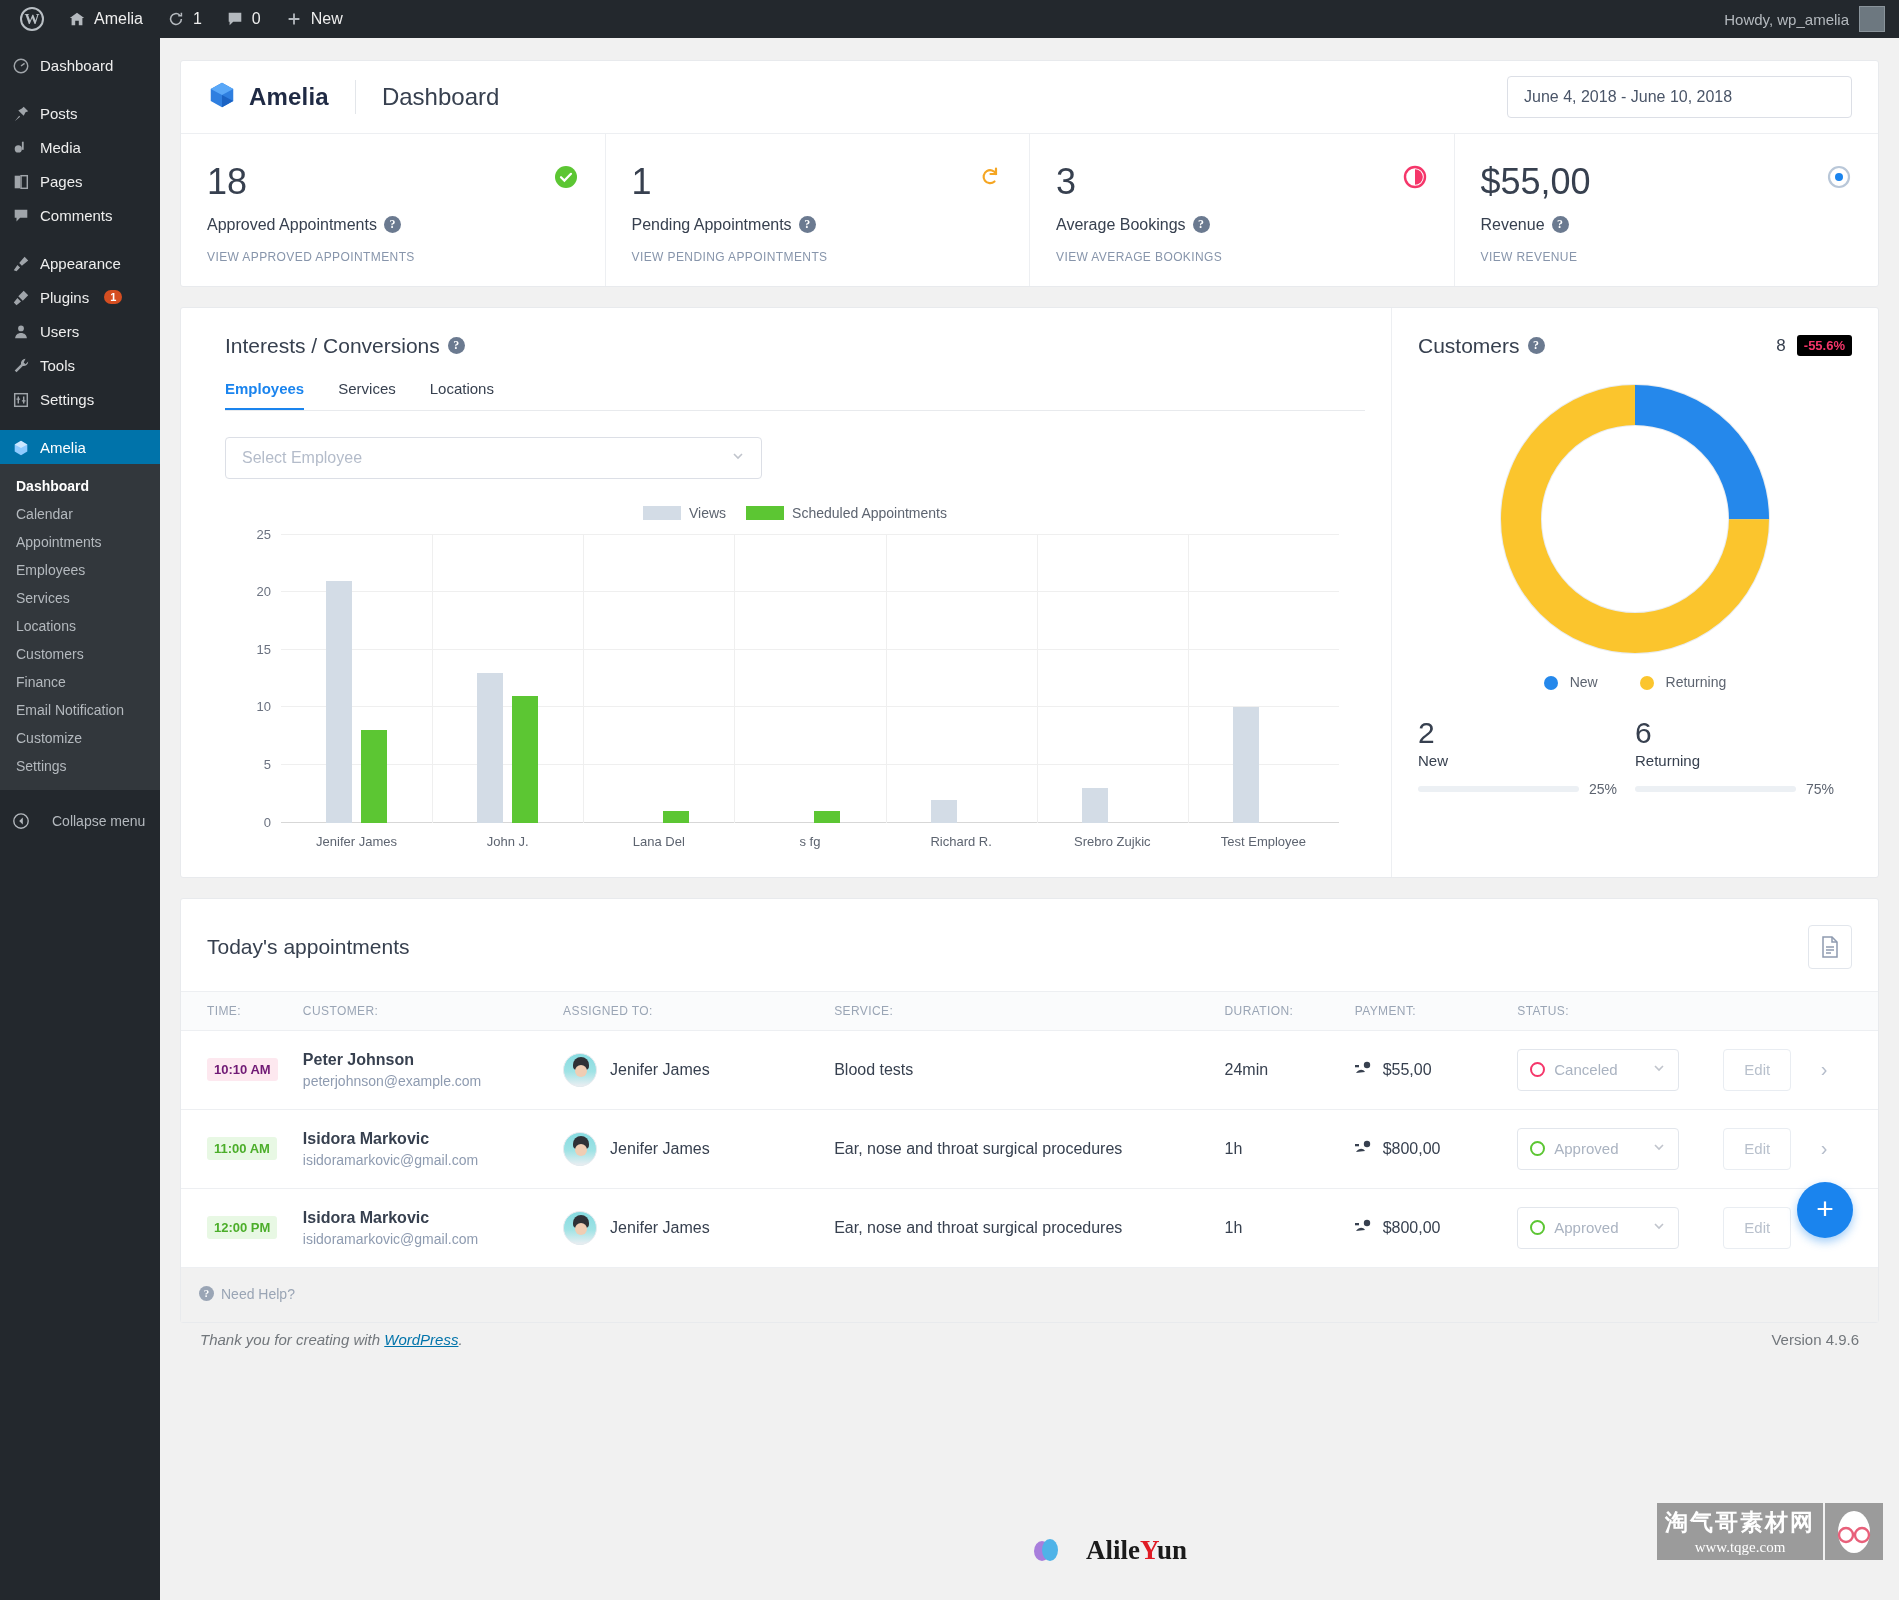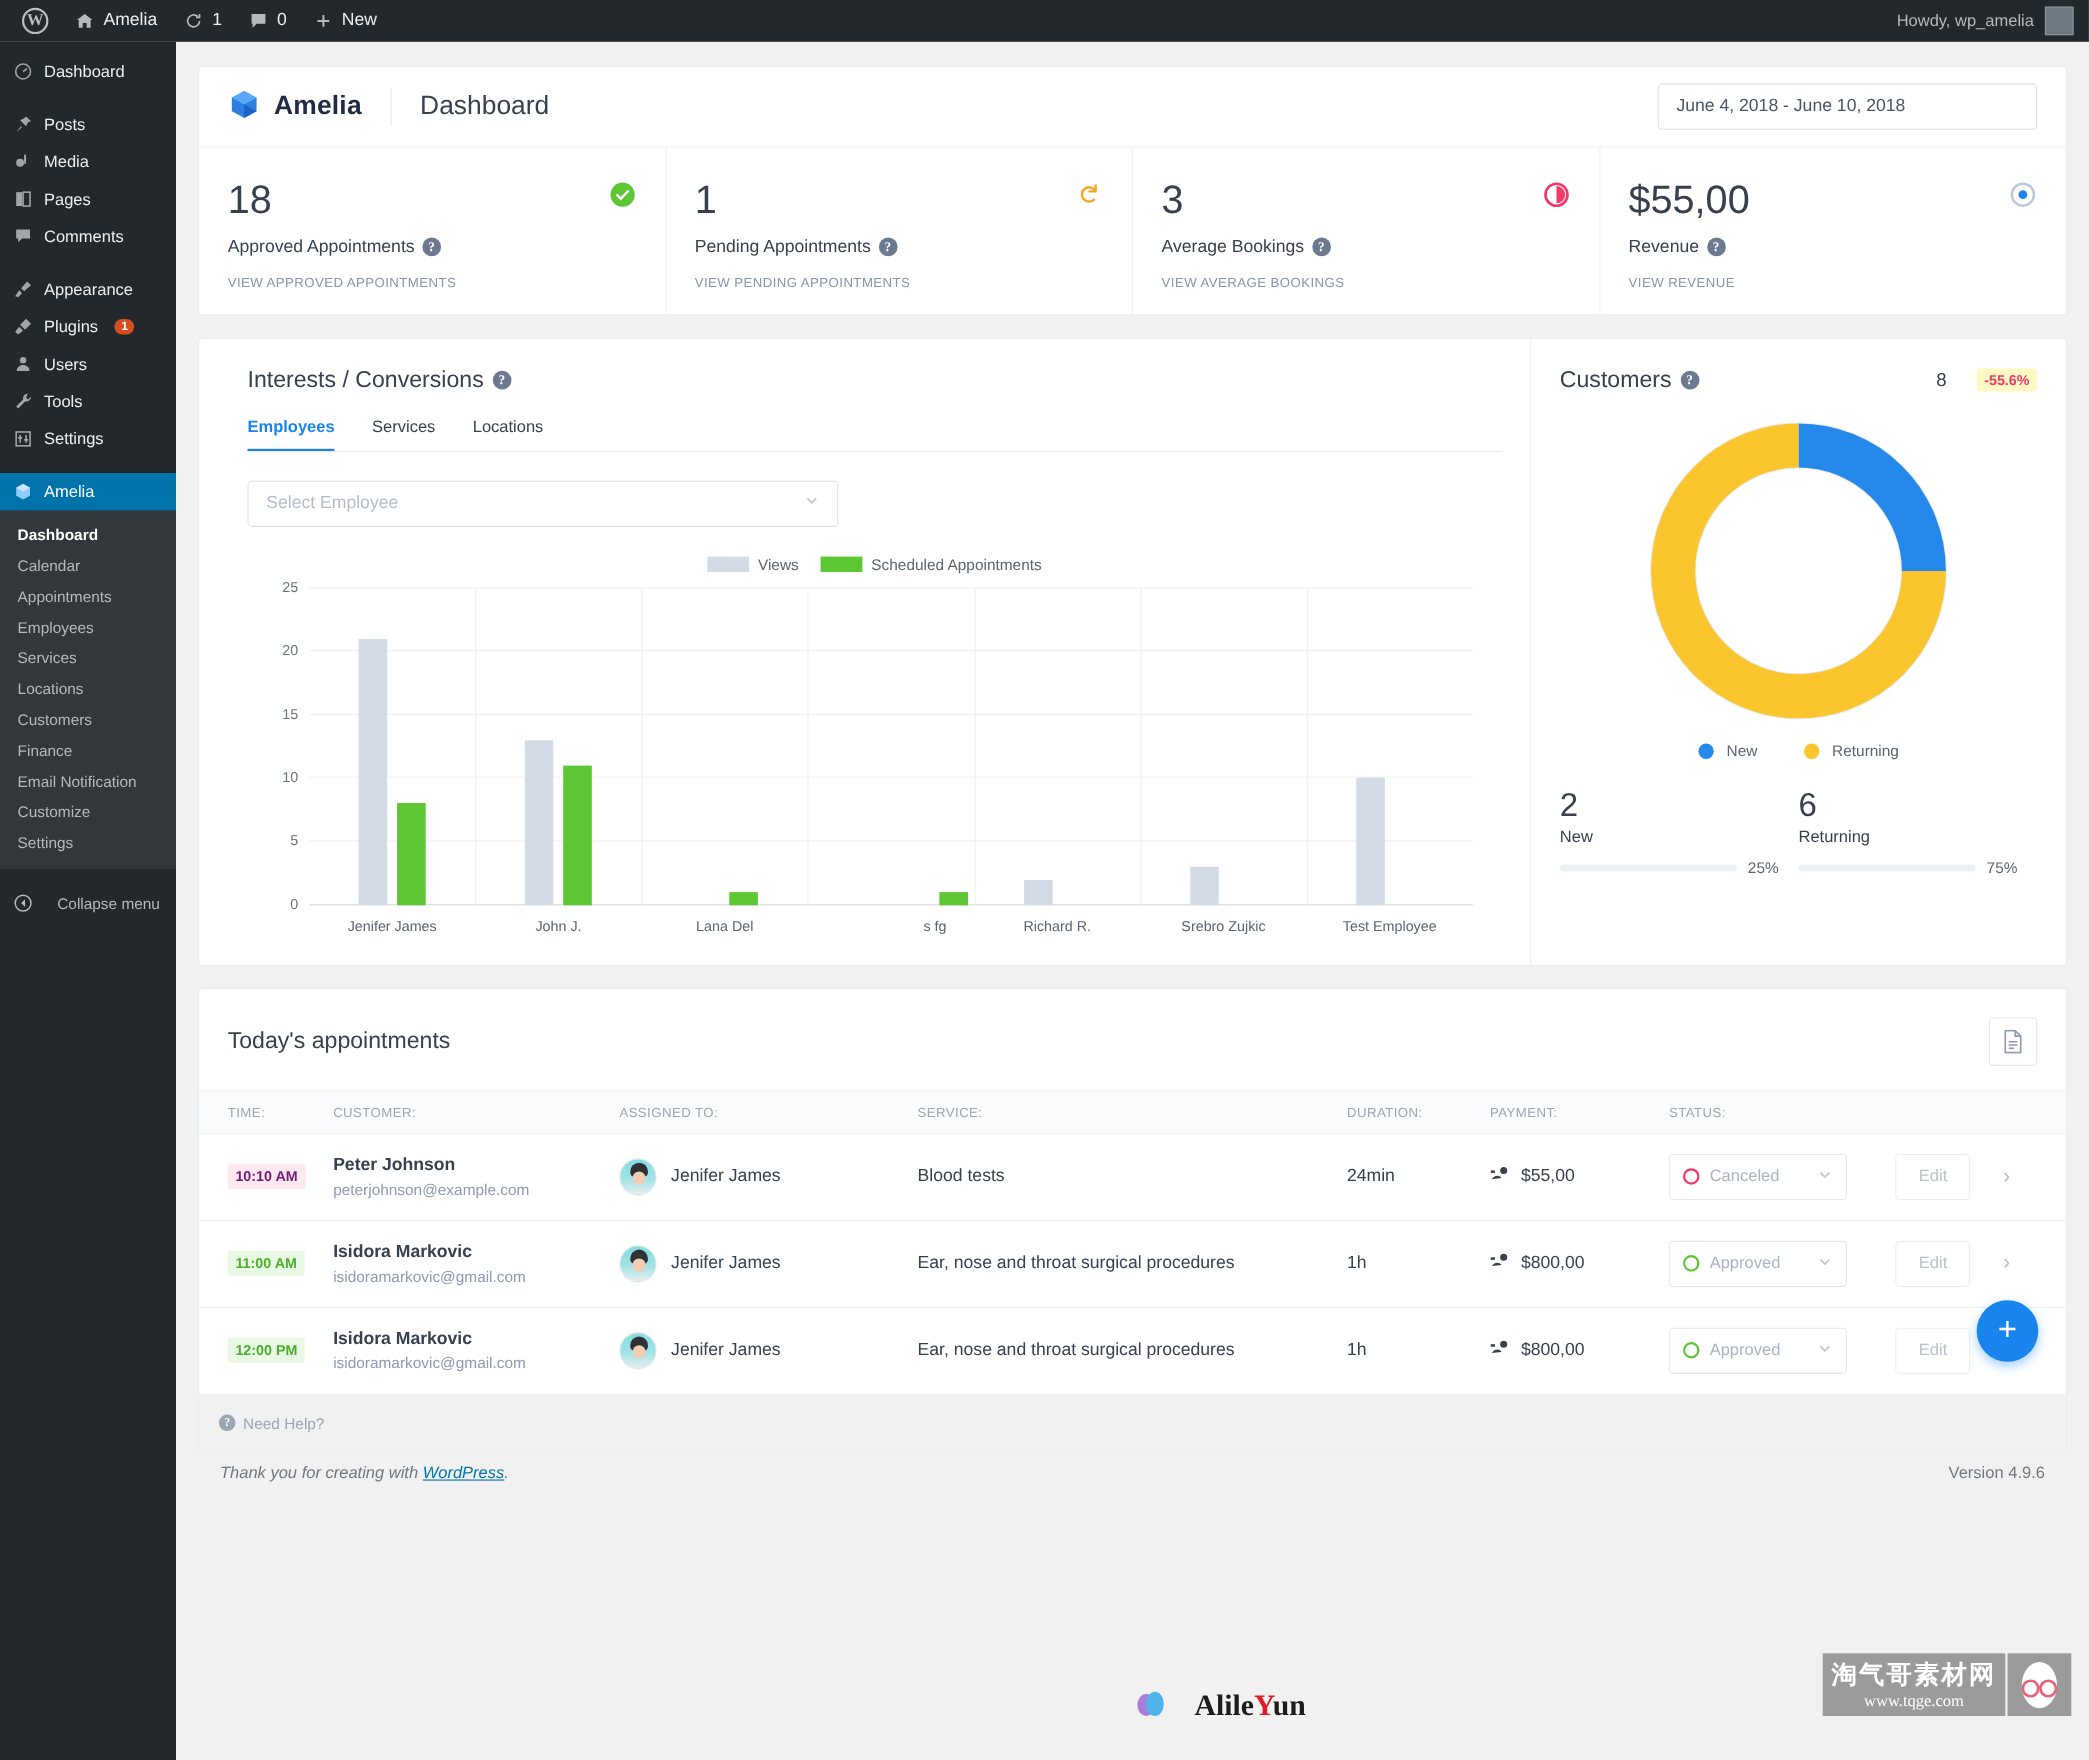--- a/index.html
+++ b/index.html
@@ -96,21 +96,21 @@
   .ytick { position: absolute; right: 100%; margin-right: 10px; transform: translateY(-50%); font-size: 13px; color: #6b7280; }
   .bars-group { position: absolute; bottom: 0; display: flex; align-items: flex-end; justify-content: center; gap: 9px; height: 100%; }
   .bar { width: 26px; }
   .bar.views { background: #d3dce6; }
   .bar.appts { background: #5cc633; }
   .xtick { position: absolute; top: 100%; margin-top: 11px; transform: translateX(-50%); font-size: 13px; color: #5d6470; white-space: nowrap; }
   
   .cust-head { display: flex; align-items: center; }
   .cust-stat { margin-left: auto; display: flex; align-items: center; gap: 11px; }
   .cust-total { font-size: 17px; color: #37404f; }
-  .pill-neg { background: #fef9c3; color: #f5366a; font-size: 13px; border-radius: 3px; padding: 3px 7px; font-weight: 600; margin-left: 16px;}
+  .pill-neg { background: #000000; color: #f5366a; font-size: 13px; border-radius: 3px; padding: 3px 7px; font-weight: 600;}
   .donut-wrap { display: flex; justify-content: center; margin-top: 22px; }
   .donut-legend { display:flex; justify-content:center; gap: 42px; margin-top: 16px; font-size: 14px; color: #5d6470; }
   .dot { width: 14px; height: 14px; border-radius: 50%; display: inline-block; margin-right: 8px; vertical-align: middle; }
   .cust-splits { display: flex; margin-top: 26px; }
   .split { flex: 1; padding-right: 18px; }
   .split-num { font-size: 30px; color: #37404f; font-weight: 300; }
   .split-label { font-size: 15px; color: #37404f; margin-top: 2px; }
   .progress-row { display: flex; align-items: center; gap: 10px; margin-top: 12px; }
   .track { flex: 1; height: 6px; border-radius: 3px; background: #ecf0f4; overflow: hidden; }
   .fill { height: 100%; border-radius: 3px; }
@@ -463,21 +463,21 @@
               <div class="bars-group" style="left: 28.5714%; width: 14.2857%;">
                 <div class="bar views" style="height: 0%; background: rgb(211, 220, 230);"></div>
                 <div class="bar appts" style="height: 4%; background: rgb(92, 198, 51);"></div>
                 <span class="xtick" style="left: 50%;">Lana Del</span>
               </div>
               <div class="bars-group" style="left: 14.2857%; width: 14.2857%;">
                 <div class="bar views" style="height: 52%; background: rgb(211, 220, 230);"></div>
                 <div class="bar appts" style="height: 44%; background: rgb(92, 198, 51);"></div>
                 <span class="xtick" style="left: 50%;">John J.</span>
               </div>
-              <div class="bars-group" style="left: 42.8571%; width: 14.2857%; margin-left: 40px;">
+              <div class="bars-group" style="left: 42.8571%; width: 14.2857%;">
                 <div class="bar views" style="height: 0%; background: rgb(211, 220, 230);"></div>
                 <div class="bar appts" style="height: 4%; background: rgb(92, 198, 51);"></div>
                 <span class="xtick" style="left: 50%;">s fg</span>
               </div>
               <div class="bars-group" style="left: 71.4286%; width: 14.2857%;">
                 <div class="bar views" style="height: 12%; background: rgb(211, 220, 230);"></div>
                 <div class="bar appts" style="height: 0%; background: rgb(92, 198, 51);"></div>
                 <span class="xtick" style="left: 50%;">Srebro Zujkic</span>
               </div>
               <div class="bars-group" style="left: 57.1429%; width: 14.2857%;">

